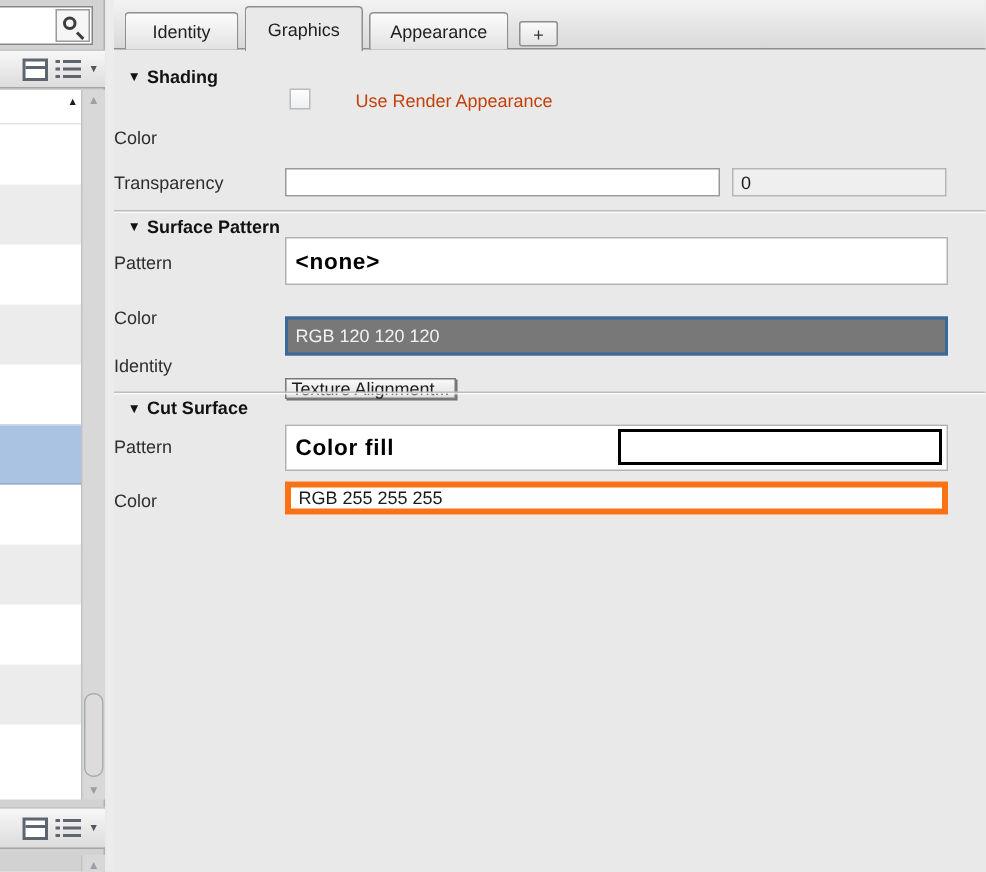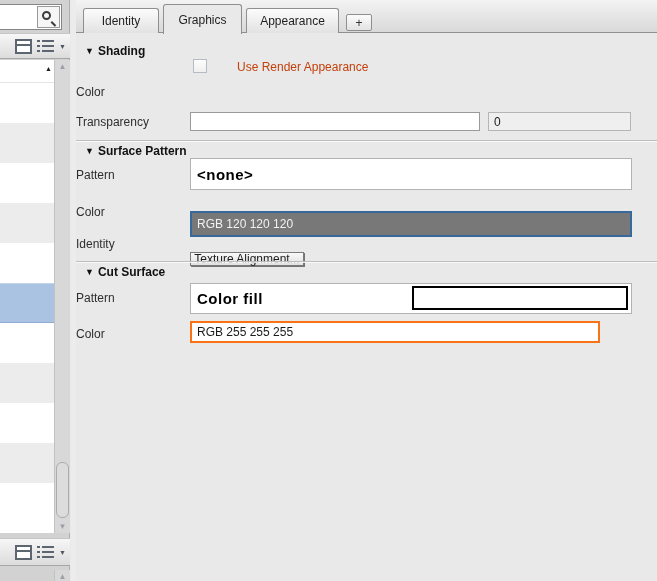--- a/index.html
+++ b/index.html
@@ -88,22 +88,22 @@
   .surf-pat { top:158px; height:32px; }
   .surf-bar { top:199px; height:26px; border:2px solid #38699b; background:#787878;
     display:flex; align-items:center; padding-left:5px; color:#f2f2f2; }
   .align-btn { position:absolute; left:114px; top:220px; width:114px; height:14px;
     background:linear-gradient(#f9f9f9,#e1e1e1); border:1px solid #7a7a7a;
     box-shadow:1px 1px 0 rgba(95,95,95,.85);
     display:flex; align-items:center; justify-content:center; color:#1c1c1c;margin-top:32px; }
   .cut-pat { top:283px; height:31px; position:relative; }
   .cut-preview { position:absolute; left:336px; top:286px; width:216px; height:24px;
     background:#fff; border:2px solid #000; }
-  .cut-color { position:absolute; left:114px; top:321px; width:410px; height:22px;
-    background:#fff; border:2px solid #f97316; display:flex; align-items:center;
+  .cut-color { position:absolute; left:114px; top:321px; width:442px; height:22px;
+    background:#fff; border:4px solid #f97316; display:flex; align-items:center;
     padding-left:5px; color:#1a1a1a; }
 </style>
 </head>
 <body>
 
 <div class="left-col">
   <div class="search-box">
     <span class="search-btn">
       <span class="mag"></span>
     </span>

